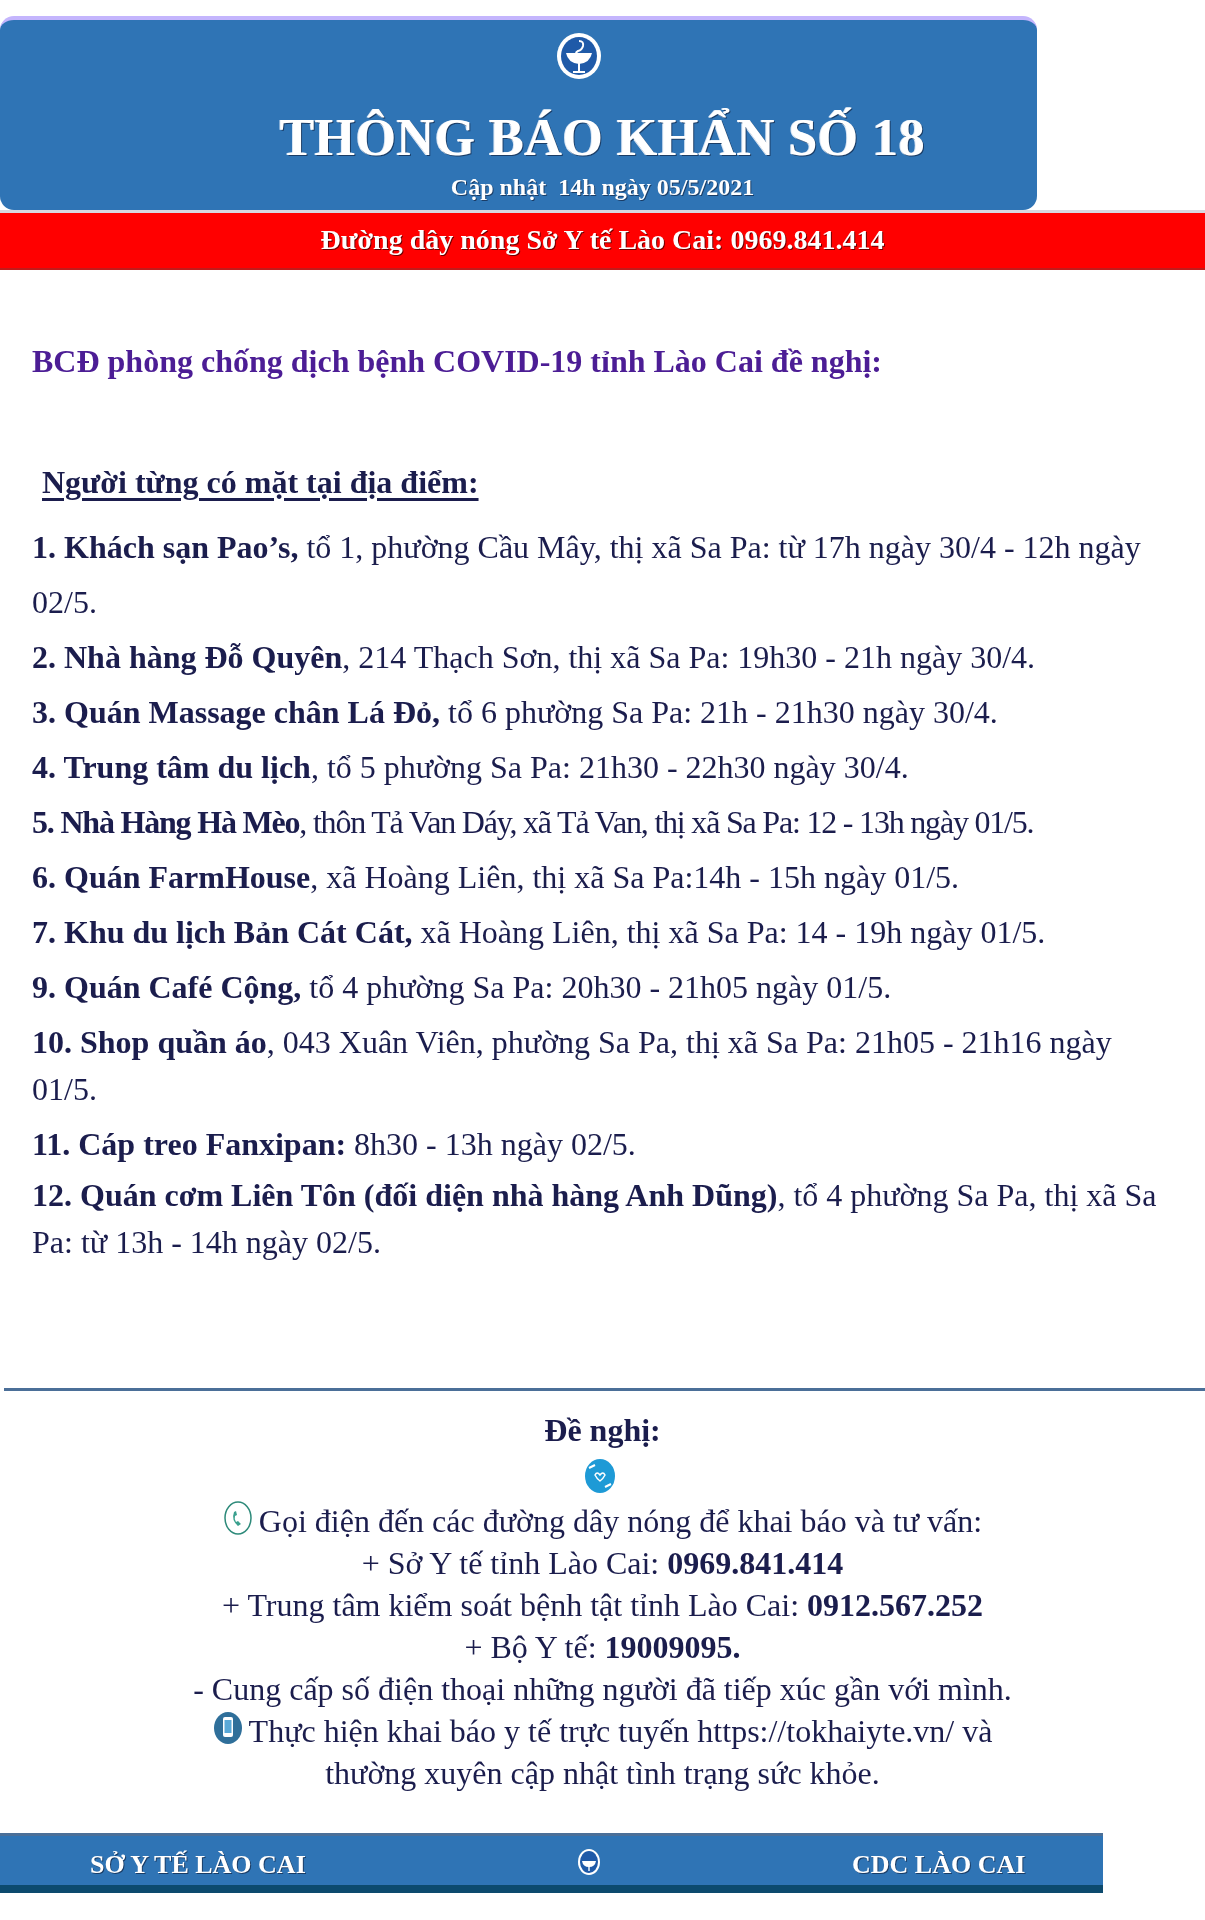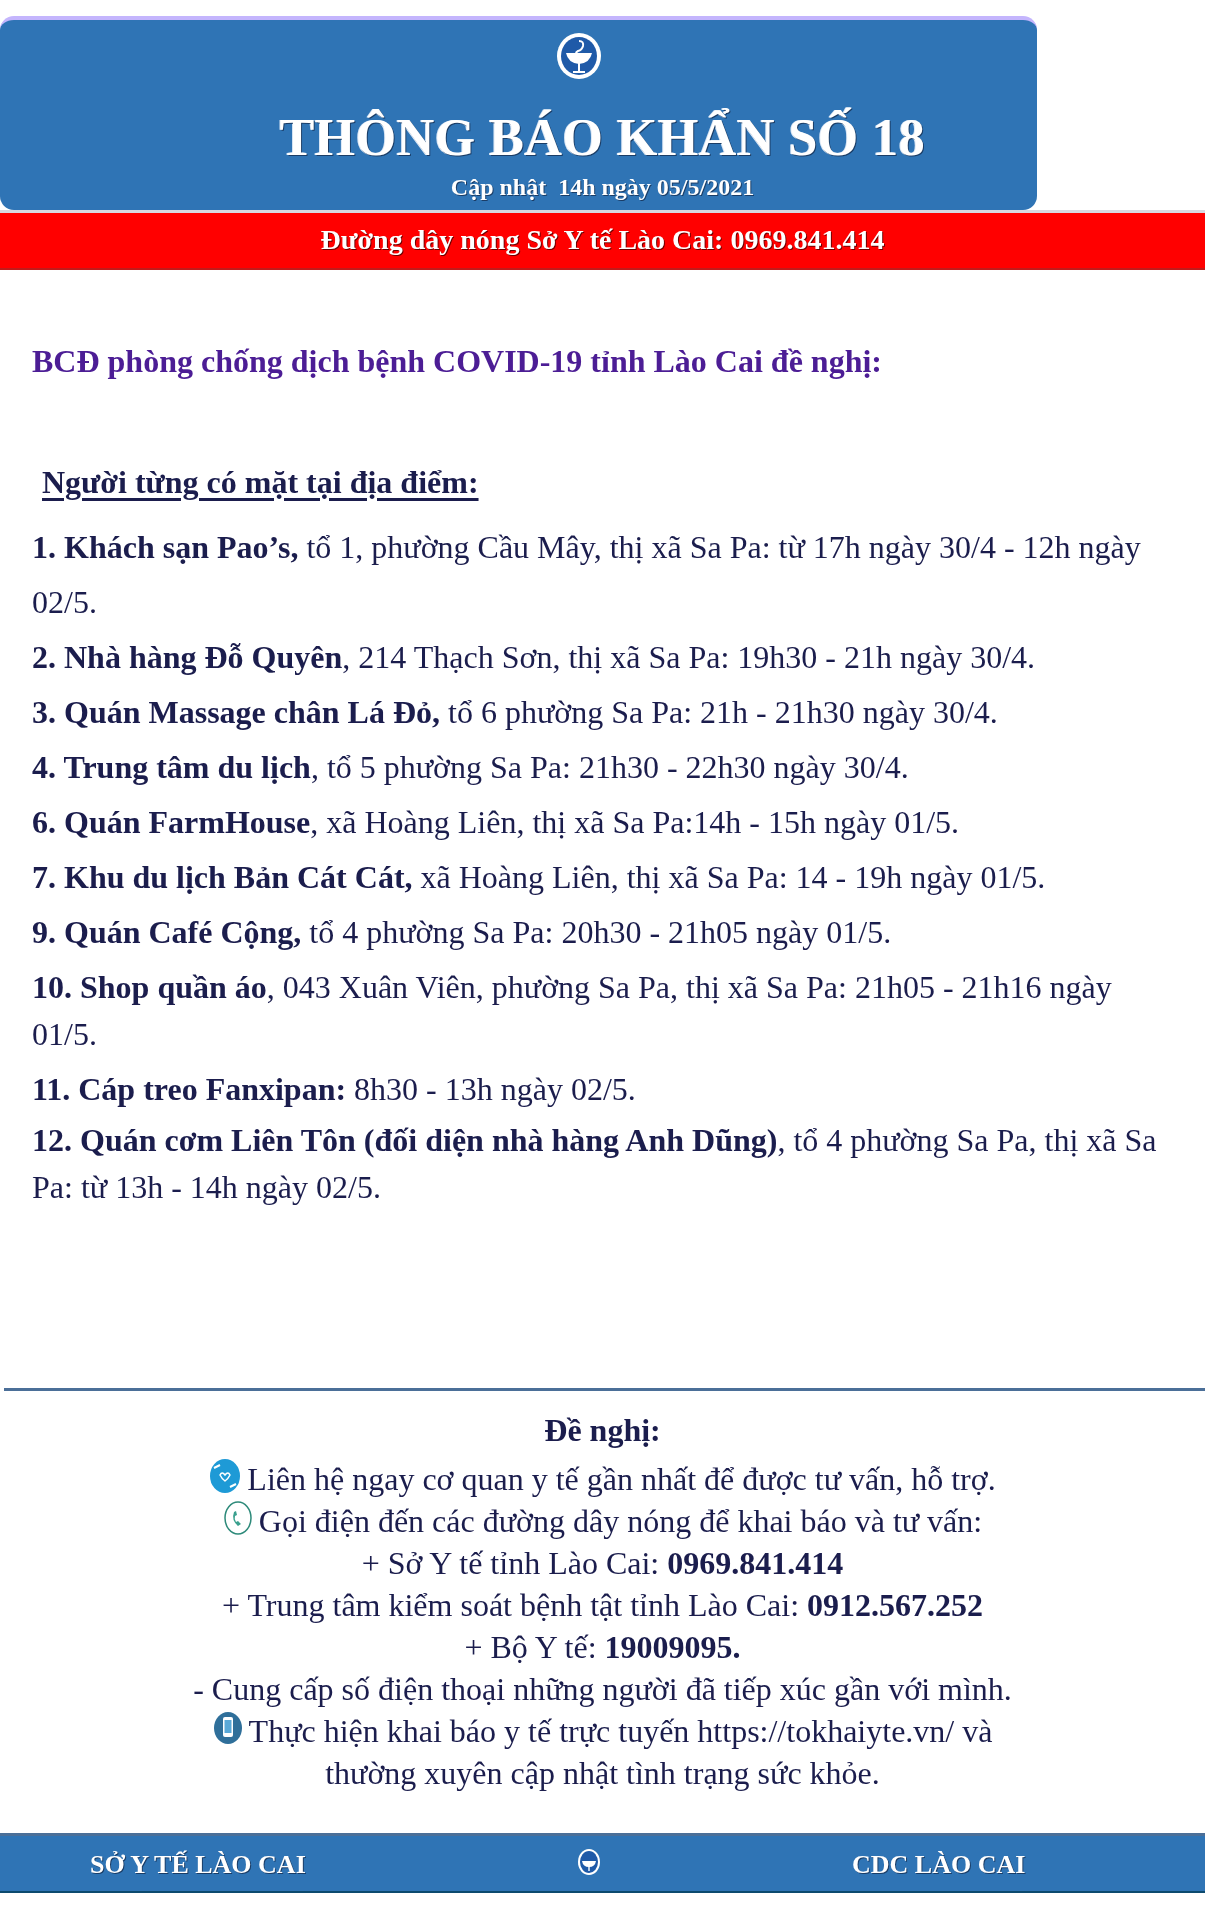--- a/index.html
+++ b/index.html
@@ -25,22 +25,22 @@
   .list .item { margin:0; }
   .list b { font-weight:bold; }
   .divider { position:absolute; left:4px; top:1388px; width:1201px; height:3px; background:#4b6f98; }
   .rec-title { position:absolute; left:0; top:1412px; width:1205px; text-align:center;
                font-weight:bold; font-size:32px; color:#1b1d4d; }
   .rec { position:absolute; left:0; top:1458px; width:1205px; text-align:center;
          font-size:32px; line-height:42px; color:#1b1d4d; }
   .rec .line { white-space:nowrap; }
   .rec b { font-weight:bold; }
   .ico { display:inline-block; vertical-align:-4px; margin-right:6px; }
-  .footer { position:absolute; left:0; top:1833px; width:1205px; height:60px;
-            background:#2f74b5; border-top:3px solid #4b6f98; border-bottom:2px solid #0c4a6e; box-sizing:border-box; }
+  .footer { position:absolute; left:0; top:1833px; width:1103px; height:60px;
+            background:#2f74b5; border-top:3px solid #4b6f98; border-bottom:8px solid #0c4a6e; box-sizing:border-box; }
   .footer-left, .footer-right { position:absolute; top:14px; color:#ffffff; font-weight:bold;
             font-size:26px; text-shadow:1px 1px 0 #1b3d66; }
   .footer-left { left:90px; }
   .footer-right { left:852px; }
   .footer-logo { position:absolute; left:576px; top:12px; width:26px; height:28px; }
 </style>
 </head>
 <body>
 
 <div class="header">
@@ -59,39 +59,40 @@
 <div class="hotline">Đường dây nóng Sở Y tế Lào Cai: 0969.841.414</div>
 
 <div class="lead">BCĐ phòng chống dịch bệnh COVID-19 tỉnh Lào Cai đề nghị:</div>
 <div class="subhead">Người từng có mặt tại địa điểm:</div>
 
 <div class="list">
   <p class="item"><b><span>1.</span> <span>Khách sạn Pao’s,</span></b><span> tổ 1, phường Cầu Mây, thị xã Sa Pa: từ 17h ngày 30/4 - 12h ngày 02/5.</span></p>
   <p class="item"><b><span>2.</span> <span>Nhà hàng Đỗ Quyên</span></b><span>, 214 Thạch Sơn, thị xã Sa Pa: 19h30 - 21h ngày 30/4.</span></p>
   <p class="item"><b><span>3.</span> <span>Quán Massage chân Lá Đỏ,</span></b><span> tổ 6 phường Sa Pa: 21h - 21h30 ngày 30/4.</span></p>
   <p class="item"><b><span>4.</span> <span>Trung tâm du lịch</span></b><span>, tổ 5 phường Sa Pa: 21h30 - 22h30 ngày 30/4.</span></p>
+  <p class="item" style="letter-spacing:-1.2px"><b><span>5.</span> <span>Nhà Hàng Hà Mèo</span></b><span>, thôn Tả Van Dáy, xã Tả Van, thị xã Sa Pa: 12 - 13h ngày 01/5.</span></p>
   <p class="item"><b><span>6.</span> <span>Quán FarmHouse</span></b><span>, xã Hoàng Liên, thị xã Sa Pa:14h - 15h ngày 01/5.</span></p>
   <p class="item"><b><span>7.</span> <span>Khu du lịch Bản Cát Cát,</span></b><span> xã Hoàng Liên, thị xã Sa Pa: 14 - 19h ngày 01/5.</span></p>
   <p class="item"><b><span>9.</span> <span>Quán Café Cộng,</span></b><span> tổ 4 phường Sa Pa: 20h30 - 21h05 ngày 01/5.</span></p>
   <p class="item" style="line-height:47px;margin:4px 0"><b><span>10.</span> <span>Shop quần áo</span></b><span>, 043 Xuân Viên, phường Sa Pa, thị xã Sa Pa: 21h05 - 21h16 ngày 01/5.</span></p>
   <p class="item"><b><span>11.</span> <span>Cáp treo Fanxipan:</span></b><span> 8h30 - 13h ngày 02/5.</span></p>
   <p class="item" style="line-height:47px"><b><span>12.</span> <span>Quán cơm Liên Tôn (đối diện nhà hàng Anh Dũng)</span></b><span>, tổ 4 phường Sa Pa, thị xã Sa Pa: từ 13h - 14h ngày 02/5.</span></p>
 </div>
 
 <div class="divider"></div>
 
 <div class="rec-title">Đề nghị:</div>
 
 <div class="rec">
   <div class="line">
     <svg class="ico" width="32" height="36" viewBox="0 0 32 36">
       <ellipse cx="16" cy="18" rx="15" ry="17" fill="#1e9ad6"></ellipse>
       <path d="M11 17 q2-4 5 0 q3-4 5 0 q-2 4 -5 6 q-3-2 -5-6z" fill="none" stroke="#fff" stroke-width="1.5"></path>
       <path d="M5 10 l6 -3 M27 26 l-6 3" stroke="#fff" stroke-width="2"></path>
-    </svg><span>Liên hệ ngay cơ quan y tế gần nhất để được tư vấn, hỗ trợ.</span>
+    </svg>
   </div>
   <div class="line">
     <svg class="ico" width="30" height="36" viewBox="0 0 30 36">
       <ellipse cx="15" cy="18" rx="13" ry="16" fill="#fff" stroke="#2d8a7a" stroke-width="1.5"></ellipse>
       <path d="M11 12 q-3 8 4 14 l3 -2 l-3 -3 l-2 1 q-2-3 -1-6 l2 -1 l-1 -4 z" fill="#3aa08e"></path>
     </svg><span>Gọi điện đến các đường dây nóng để khai báo và tư vấn:</span>
   </div>
   <div class="line"><span>+ Sở Y tế tỉnh Lào Cai: </span><b>0969.841.414</b></div>
   <div class="line"><span>+ Trung tâm kiểm soát bệnh tật tỉnh Lào Cai: </span><b>0912.567.252</b></div>
   <div class="line"><span>+ Bộ Y tế: </span><b>19009095.</b></div>

